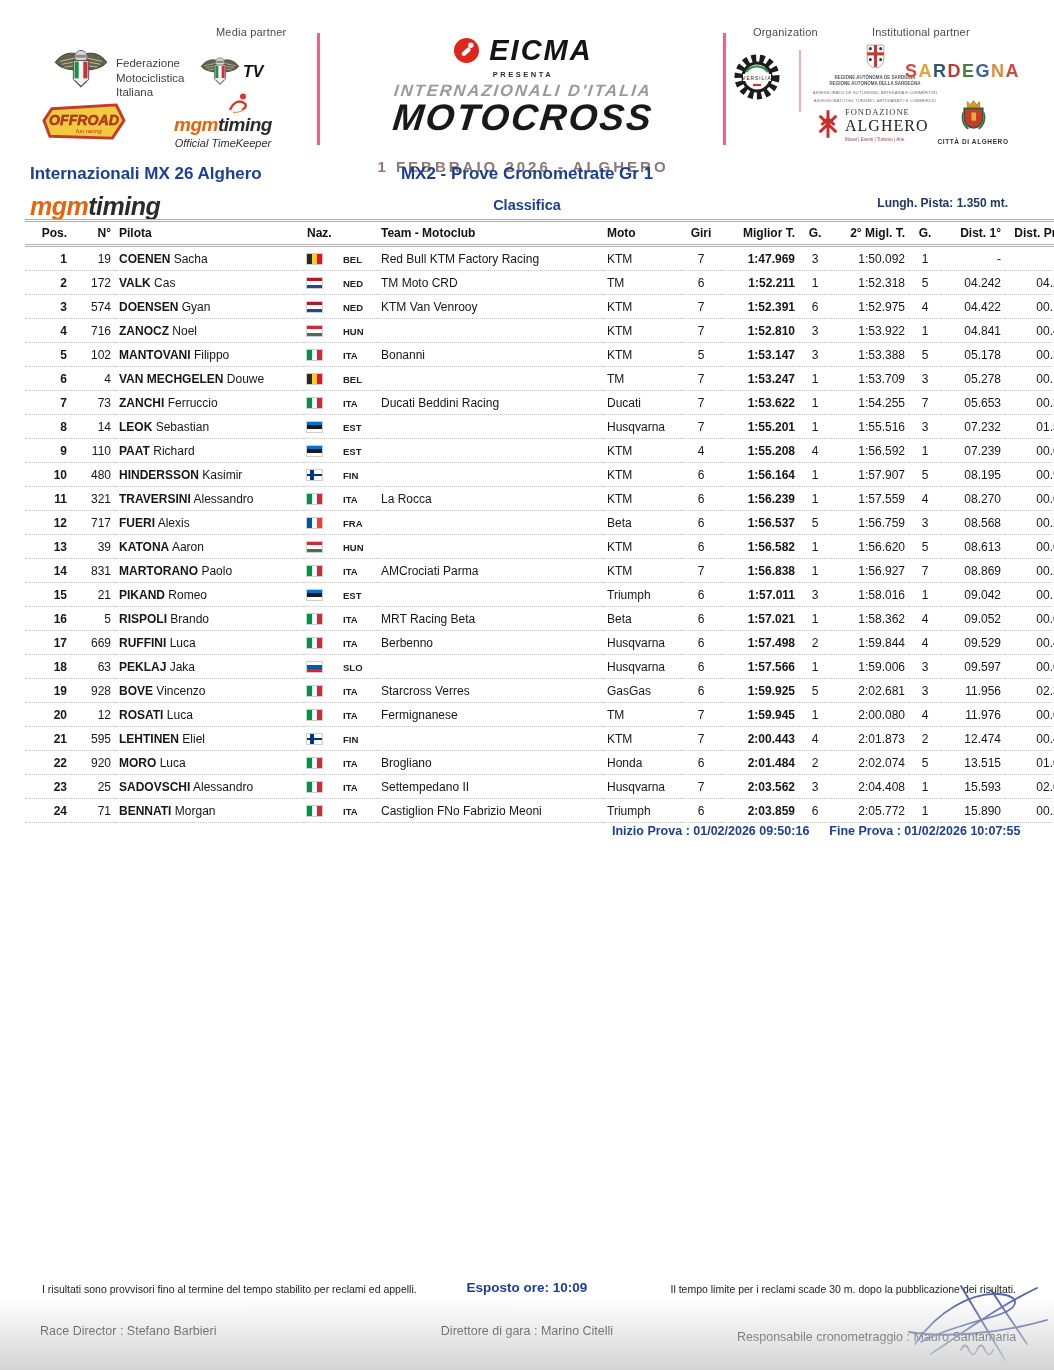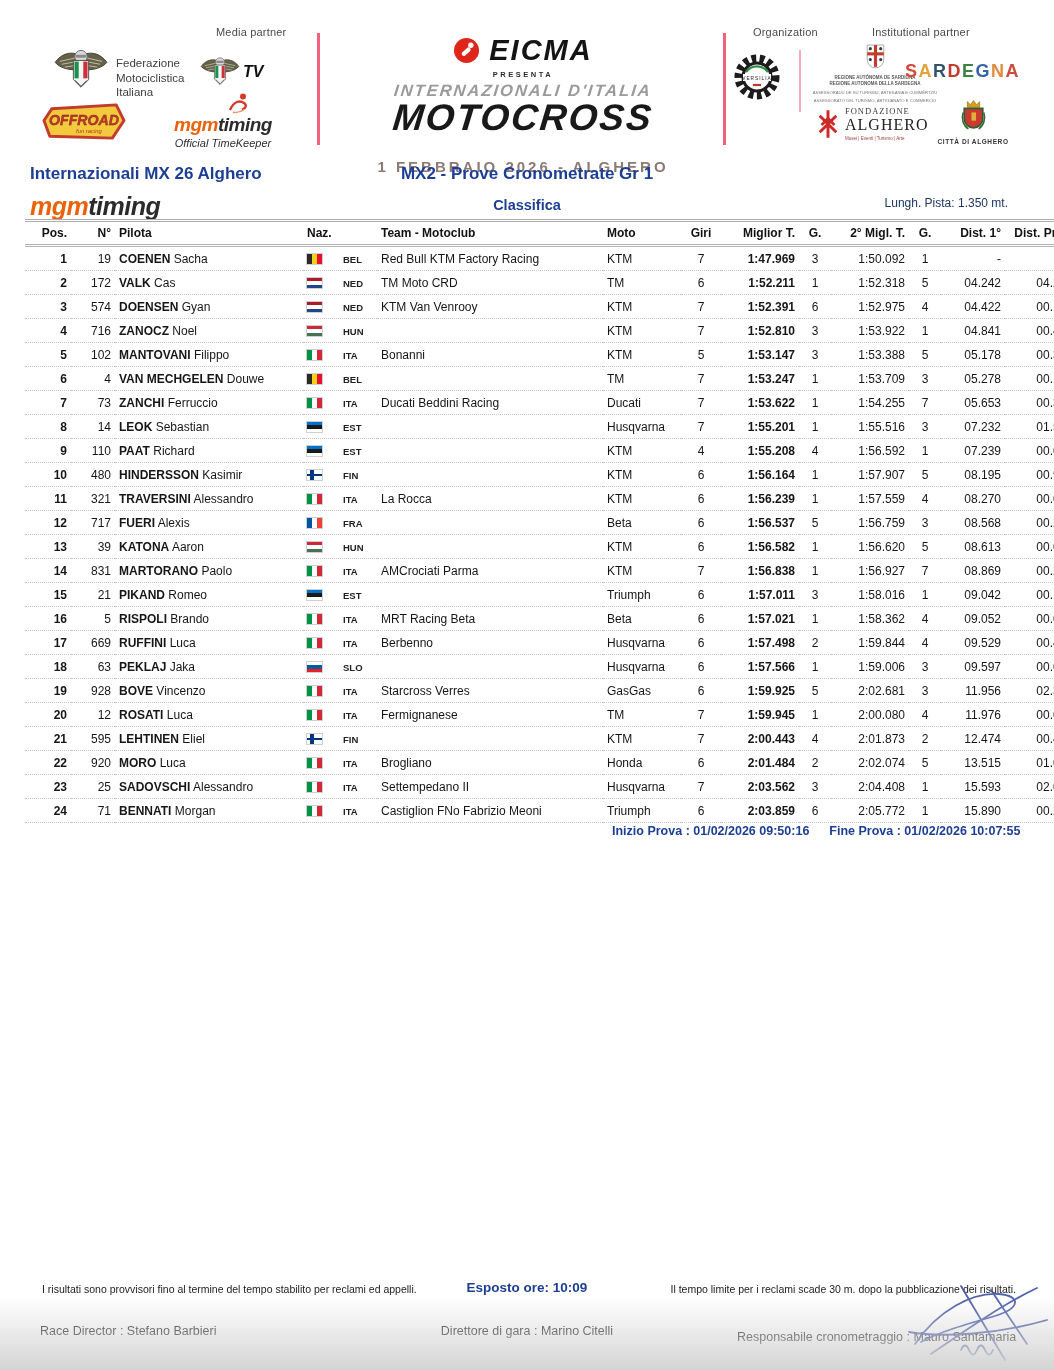--- a/index.html
+++ b/index.html
@@ -22,31 +22,31 @@
   .presenta{font-size:7.5px;font-weight:700;letter-spacing:2.5px;color:#2b2b2b;margin-top:3px;}
   .series-line{font-size:16.5px;font-weight:800;font-style:italic;letter-spacing:2px;
     color:#9a9a9a;margin-top:2px;white-space:nowrap;transform:skewX(-6deg);}
   .motocross{font-size:37px;font-weight:900;font-style:italic;letter-spacing:2px;
     color:#191919;line-height:.95;transform:skewX(-6deg);}
   .date-line{font-size:15px;font-weight:600;letter-spacing:3px;color:#8d7a74;margin-top:23px;white-space:nowrap;}
   .regione{width:130px;text-align:center;}
   .regione .tiny1{font-size:4.5px;color:#555;line-height:1.3;font-weight:700;}
   .regione .tiny2{font-size:4.2px;color:#777;line-height:1.3;margin-top:3px;}
   .sardegna{font-size:18px;font-weight:800;letter-spacing:1.5px;white-space:nowrap;}
-  .fondazione{display:flex;gap:5px;align-items:flex-start;}
+  .fondazione{display:flex;gap:5px;align-items:center;}
   .fz-l1{font-size:8.5px;letter-spacing:1px;color:#3a3a3a;font-family:"Liberation Serif",serif;}
   .fz-l2{font-size:16px;letter-spacing:1px;color:#222;font-family:"Liberation Serif",serif;}
   .fz-sub{font-size:4.5px;color:#a04040;margin-top:2px;}
   .citta{width:86px;text-align:center;}
   .citta-lbl{font-size:6.5px;color:#333;letter-spacing:.6px;margin-top:2px;font-weight:700;}
   
   .event-title{font-size:17px;font-weight:800;color:var(--blue);}
   .session-title{font-size:17px;font-weight:800;color:var(--blue);text-align:center;left:0;right:0;}
   .classifica{font-size:14.5px;font-weight:800;color:var(--blue);text-align:center;left:0;right:0;}
-  .track-len{font-size:12px;font-weight:400;color:var(--navy);}
+  .track-len{font-size:12px;font-weight:700;color:var(--navy);}
   
   table.res{position:absolute;left:25px;top:219px;width:1006px;border-collapse:collapse;
     table-layout:fixed;border-top:3px double #adadad;}
   table.res th{font-size:12px;font-weight:800;color:#111;height:20px;padding:1px 4px;
     border-bottom:3px double #b2b2b2;white-space:nowrap;}
   table.res td{font-size:12px;height:23px;padding:0 4px;border-bottom:1px dotted #c4c4c4;
     white-space:nowrap;overflow:hidden;}
   .al-left{text-align:left}.al-right{text-align:right}.al-center{text-align:center}
   .col-pos{width:38px}.col-num{width:36px}.col-pilot{width:180px}.col-naz{width:66px}
   .col-team{width:218px}.col-moto{width:70px}.col-giri{width:32px}.col-best{width:70px}

